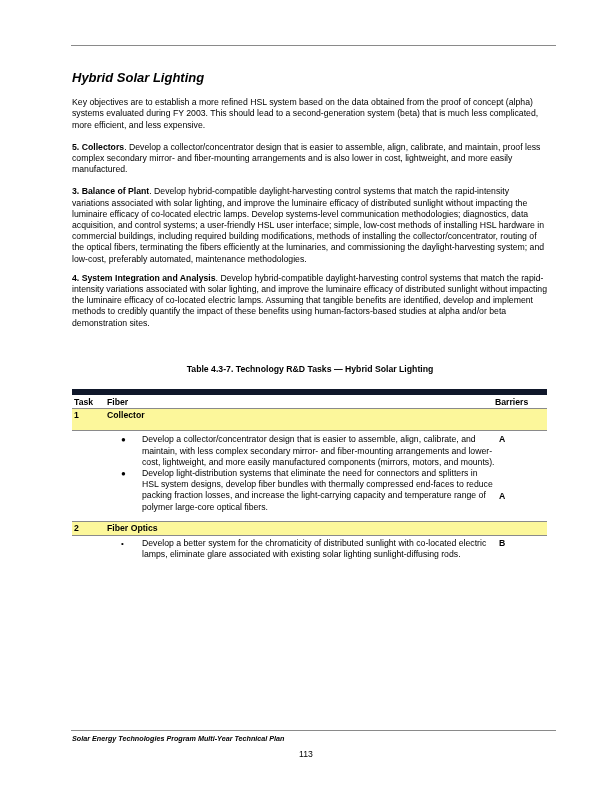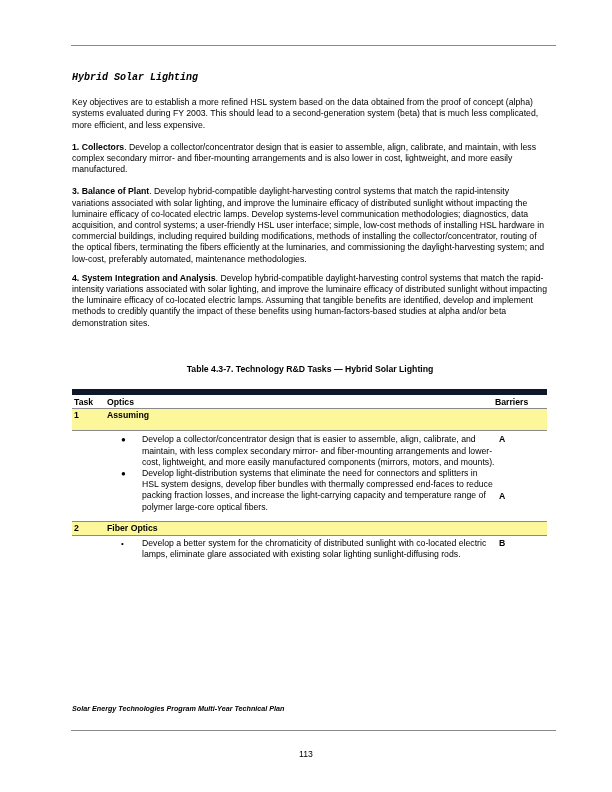--- a/index.html
+++ b/index.html
@@ -27,23 +27,22 @@
       position: absolute;
       left: 72px;
       top: 72px;
       width: 476px;
       font-size: 8.7px;
       line-height: 11.2px;
     }
     .section-title {
       font-weight: bold;
       font-style: italic;
-      font-size: 10px;
+      font-size: 13px;
       margin: 0 0 14px 0;
-      font-family: Liberation Mono, monospace;
     }
     p {
       margin: 8px 0 11px 0;
     }
     p.tight { margin-bottom: 3px; }
     p.item b { font-weight: bold; }
     .table-caption {
       text-align: center;
       font-weight: bold;
       font-size: 8.7px;
@@ -99,21 +98,21 @@
     .footer-rule {
       position: absolute;
       left: 71px;
       top: 730px;
       width: 485px;
       border-top: 1px solid #8a8a8a;
     }
     .footer-title {
       position: absolute;
       left: 72px;
-      top: 704px;
+      top: 734px;
       font-size: 7.2px;
       font-weight: bold;
       font-style: italic;
     }
     .page-number {
       position: absolute;
       left: 0;
       width: 612px;
       top: 749px;
       text-align: center;
@@ -123,41 +122,41 @@
 </head>
 <body>
 
 <div class="top-rule"></div>
 
 <div class="content">
   <div class="section-title">Hybrid Solar Lighting</div>
 
   <p>Key objectives are to establish a more refined HSL system based on the data obtained from the proof of concept (alpha) systems evaluated during FY 2003. This should lead to a second-generation system (beta) that is much less complicated, more efficient, and less expensive.</p>
 
-  <p class="item"><b>1. Collectors</b><span>. Develop a collector/concentrator design that is easier to assemble, align, calibrate, and maintain, with less complex secondary mirror- and fiber-mounting arrangements and is also lower in cost, lightweight, and more easily manufactured.</span></p>
+  <p class="item"><b>5. Collectors</b><span>. Develop a collector/concentrator design that is easier to assemble, align, calibrate, and maintain, proof less complex secondary mirror- and fiber-mounting arrangements and is also lower in cost, lightweight, and more easily manufactured.</span></p>
 
 
   <p class="item tight"><b>3. Balance of Plant</b><span>.  Develop hybrid-compatible daylight-harvesting control systems that match the rapid-intensity variations associated with solar lighting, and improve the luminaire efficacy of distributed sunlight without impacting the luminaire efficacy of co-located electric lamps. Develop systems-level communication methodologies; diagnostics, data acquisition, and control systems; a user-friendly HSL user interface; simple, low-cost methods of installing HSL hardware in commercial buildings, including required building modifications, methods of installing the collector/concentrator, routing of the optical fibers, terminating the fibers efficiently at the luminaries, and commissioning the daylight-harvesting system; and low-cost, preferably automated, maintenance methodologies.</span></p>
 
   <p class="item"><b>4. System Integration and Analysis</b><span>. Develop hybrid-compatible daylight-harvesting control systems that match the rapid-intensity variations associated with solar lighting, and improve the luminaire efficacy of distributed sunlight without impacting the luminaire efficacy of co-located electric lamps. Assuming that tangible benefits are identified, develop and implement methods to credibly quantify the impact of these benefits using human-factors-based studies at alpha and/or beta demonstration sites.</span></p>
 
   <div class="table-caption">Table 4.3-7. Technology R&amp;D Tasks — Hybrid Solar Lighting</div>
 
   <table class="tasks">
     <thead>
       <tr>
         <th class="col-task">Task</th>
-        <th>Optics</th>
+        <th>Fiber</th>
         <th class="col-barrier">Barriers</th>
       </tr>
     </thead>
     <tbody>
       <tr class="group-row tall">
         <td class="task-num">1</td>
-        <td>Assuming</td>
+        <td>Collector</td>
         <td></td>
       </tr>
       <tr>
         <td></td>
         <td style="padding-top:3px;">
           <ul class="bullets">
             <li>
               <span class="bullet">●</span>
               <span>Develop a collector/concentrator design that is easier to assemble, align, calibrate, and maintain, with less complex secondary mirror- and fiber-mounting arrangements and lower-cost, lightweight, and more easily manufactured components (mirrors, motors, and mounts).</span>
             </li>

